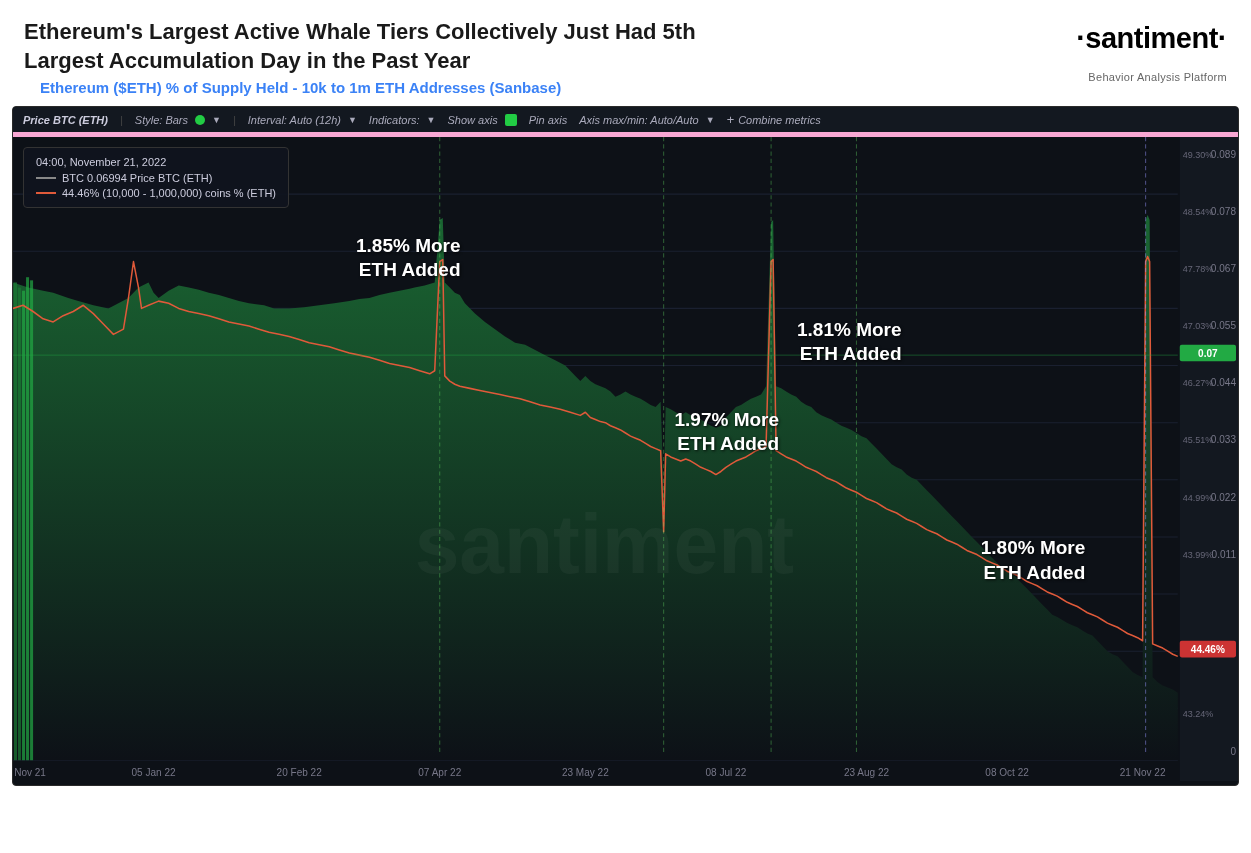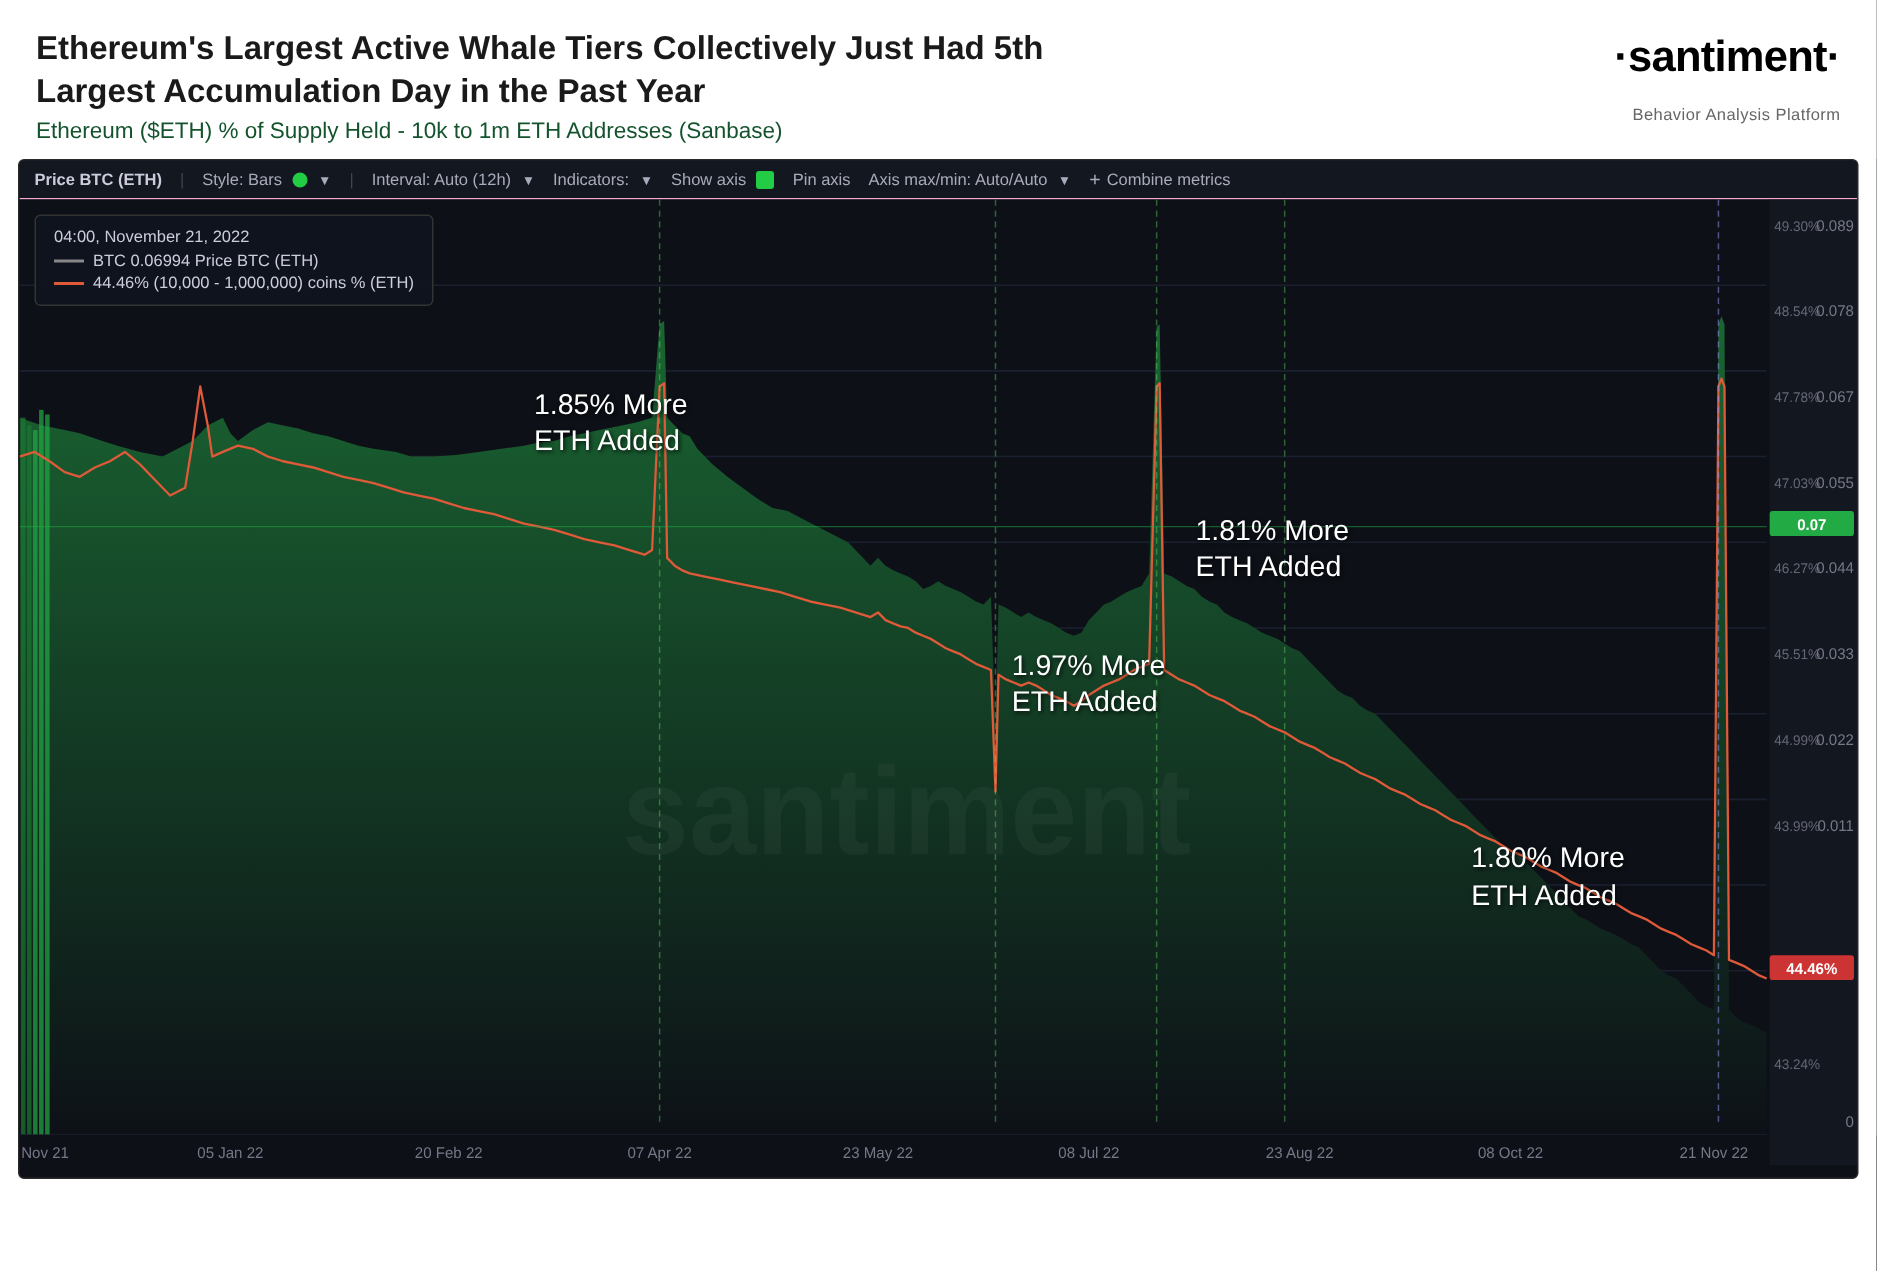--- a/index.html
+++ b/index.html
@@ -34,23 +34,24 @@
     .main-title {
       font-size: 22px;
       font-weight: 700;
       color: #1a1a1a;
       line-height: 1.3;
       max-width: 700px;
     }
 
     .subtitle {
       font-size: 15px;
-      color: #14532d;
-      font-weight: 400;
+      color: #3b82f6;
+      font-weight: 700;
       margin-top: 4px;
+      margin-left: 16px;
     }
 
     .brand {
       display: flex;
       flex-direction: column;
       align-items: flex-end;
       padding-top: 4px;
     }
 
     .brand-name {
@@ -77,25 +78,26 @@
       height: 680px;
       overflow: hidden;
     }
 
     
     .chart-toolbar {
       display: flex;
       align-items: center;
       padding: 5px 10px;
       background: #131820;
-      border-bottom: 1px solid #f9a8d4;
+      border-bottom: 5px solid #f9a8d4;
       gap: 12px;
       font-size: 11px;
       color: #aab;
       flex-wrap: wrap;
+      font-style: italic;
     }
 
     .toolbar-title {
       color: #ccd;
       font-size: 11px;
       font-weight: 600;
     }
 
     .toolbar-divider {
       color: #444;
@@ -194,27 +196,26 @@
       display: inline-block;
     }
 
     .tooltip-line.gray { background: #888; }
     .tooltip-line.red { background: #e05a3a; }
 
     
     .chart-annotation {
       position: absolute;
       color: #fff;
-      font-weight: 400;
+      font-weight: 700;
       font-size: 18px;
-      text-align: left;
+      text-align: right;
       line-height: 1.3;
       text-shadow: 1px 1px 3px rgba(0,0,0,0.8);
       pointer-events: none;
-      margin-top: 29px;
     }
 
     
     .live-dot {
       position: absolute;
       top: 6px;
       right: 4px;
       width: 8px;
       height: 8px;
       border-radius: 50%;

